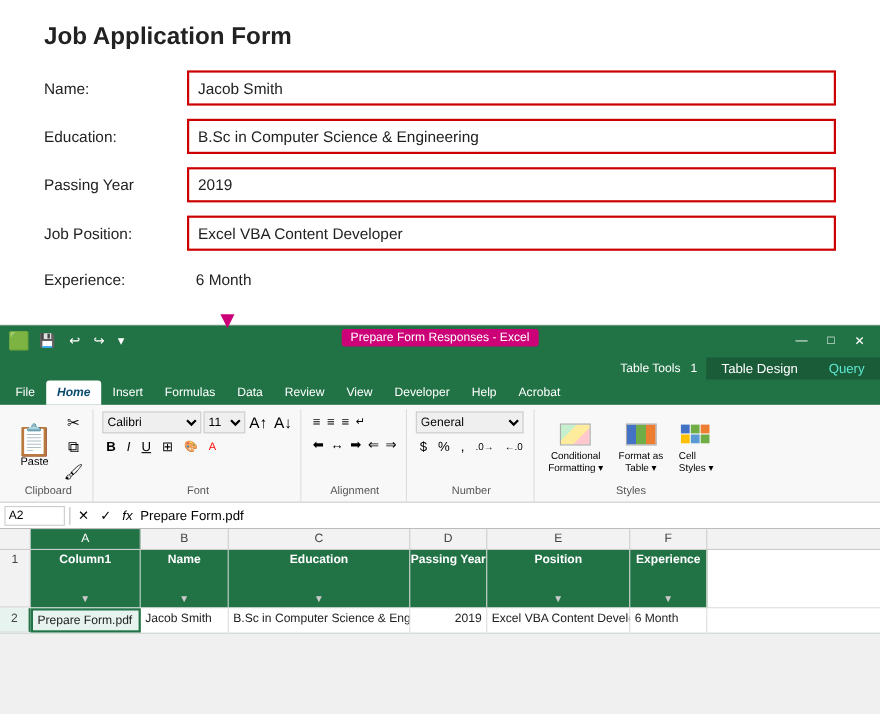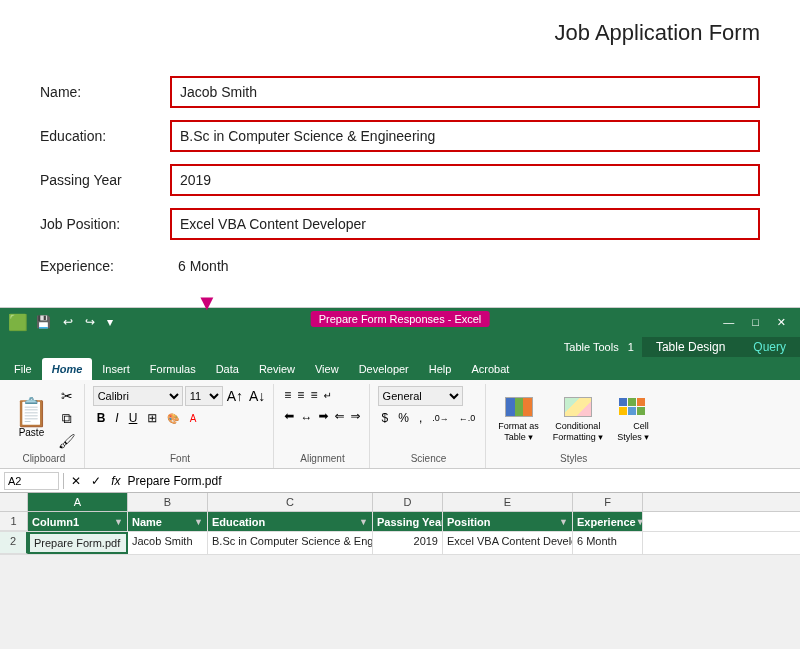--- a/index.html
+++ b/index.html
@@ -5,24 +5,24 @@
     * { box-sizing: border-box; margin: 0; padding: 0; }
     body { font-family: 'Segoe UI', Arial, sans-serif; background: #f0f0f0; width: 800px; height: 649px; overflow: hidden; }
 
     
     .form-area {
       background: white;
       padding: 20px 40px 15px 40px;
       border-bottom: 1px solid #ccc;
     }
     .form-title {
-      text-align: right;
+      text-align: left;
       font-size: 22px;
-      font-weight: normal;
-      margin-bottom: 30px;
+      font-weight: bold;
+      margin-bottom: 18px;
       color: #222;
     }
     .form-row {
       display: flex;
       align-items: center;
       margin-bottom: 12px;
     }
     .form-label {
       width: 130px;
       font-size: 14px;
@@ -216,21 +216,21 @@
     .align-btn {
       background: transparent;
       border: none;
       cursor: pointer;
       font-size: 12px;
       padding: 2px;
     }
 
     
     .number-dropdown {
-      width: 85px;
+      width: 98px;
       font-size: 11px;
       height: 20px;
       border: 1px solid #ccc;
     }
 
     
     .styles-btn {
       background: transparent;
       border: none;
       cursor: pointer;
@@ -339,20 +339,21 @@
       display: flex;
       border-bottom: 1px solid #ddd;
     }
     .sheet-cell {
       border-right: 1px solid #ddd;
       font-size: 11px;
       padding: 3px 4px;
       overflow: hidden;
       white-space: nowrap;
       color: #222;
+      flex-direction: column;
     }
     .sheet-cell.header-cell {
       background: #217346;
       color: white;
       font-weight: bold;
       display: flex;
       align-items: center;
       justify-content: space-between;
     }
     .filter-arrow {
@@ -537,49 +538,49 @@
           <option>General</option>
         </select>
         <div style="display:flex; gap:2px; align-items:center;">
           <button class="font-btn" style="font-size:12px;">$</button>
           <button class="font-btn" style="font-size:12px;">%</button>
           <button class="font-btn" style="font-size:12px;">,</button>
           <button class="font-btn" style="font-size:9px;">.0→</button>
           <button class="font-btn" style="font-size:9px;">←.0</button>
         </div>
       </div>
-      <div class="ribbon-group-label">Science</div>
+      <div class="ribbon-group-label">Number</div>
     </div>
 
     <div class="ribbon-group" style="min-width:140px;">
       <div class="ribbon-group-content" style="gap:6px;">
+        <button class="styles-btn">
+          <div class="styles-btn-icon">
+            <div class="cond-format-icon"></div>
+          </div>
+          <span style="font-size:9px; text-align:center; line-height:1.2;">Conditional<br>Formatting ▾</span>
+        </button>
         <button class="styles-btn">
           <div class="styles-btn-icon">
             <div class="format-table-icon"></div>
           </div>
           <span style="font-size:9px; text-align:center; line-height:1.2;">Format as<br>Table ▾</span>
-        </button>
-        <button class="styles-btn">
-          <div class="styles-btn-icon">
-            <div class="cond-format-icon"></div>
-          </div>
-          <span style="font-size:9px; text-align:center; line-height:1.2;">Conditional<br>Formatting ▾</span>
         </button>
         <button class="styles-btn">
           <div class="styles-btn-icon">
             <div class="cell-styles-icon">
               <div class="cs-box" style="background:#4472c4;"></div>
               <div class="cs-box" style="background:#70ad47;"></div>
               <div class="cs-box" style="background:#ed7d31;"></div>
               <div class="cs-box" style="background:#ffc000;"></div>
               <div class="cs-box" style="background:#5b9bd5;"></div>
               <div class="cs-box" style="background:#70ad47;"></div>
             </div>
           </div>
-          <span style="font-size:9px; text-align:right; line-height:1.2;">Cell<br>Styles ▾</span>
+          <span style="font-size:9px; text-align:left; line-height:1.2;">Cell<br>Styles ▾</span>
         </button>
       </div>
       <div class="ribbon-group-label">Styles</div>
     </div>
 
   </div>
 
   <div class="formula-bar">
     <input class="cell-ref-box" value="A2" style="">
     <div class="formula-divider"></div>
@@ -612,21 +613,21 @@
         <span class="filter-arrow">▼</span>
       </div>
       <div class="sheet-cell header-cell" style="width:165px;">
         <span>Education</span>
         <span class="filter-arrow">▼</span>
       </div>
       <div class="sheet-cell header-cell" style="width:70px;">
         <span>Passing Year</span>
 
       </div>
-      <div class="sheet-cell header-cell" style="width:130px;">
+      <div class="sheet-cell header-cell" style="width:130px;gap:24px;">
         <span>Position</span>
         <span class="filter-arrow">▼</span>
       </div>
       <div class="sheet-cell header-cell" style="width:70px;">
         <span>Experience</span>
         <span class="filter-arrow">▼</span>
       </div>
     </div>
 
     <div class="sheet-row">

